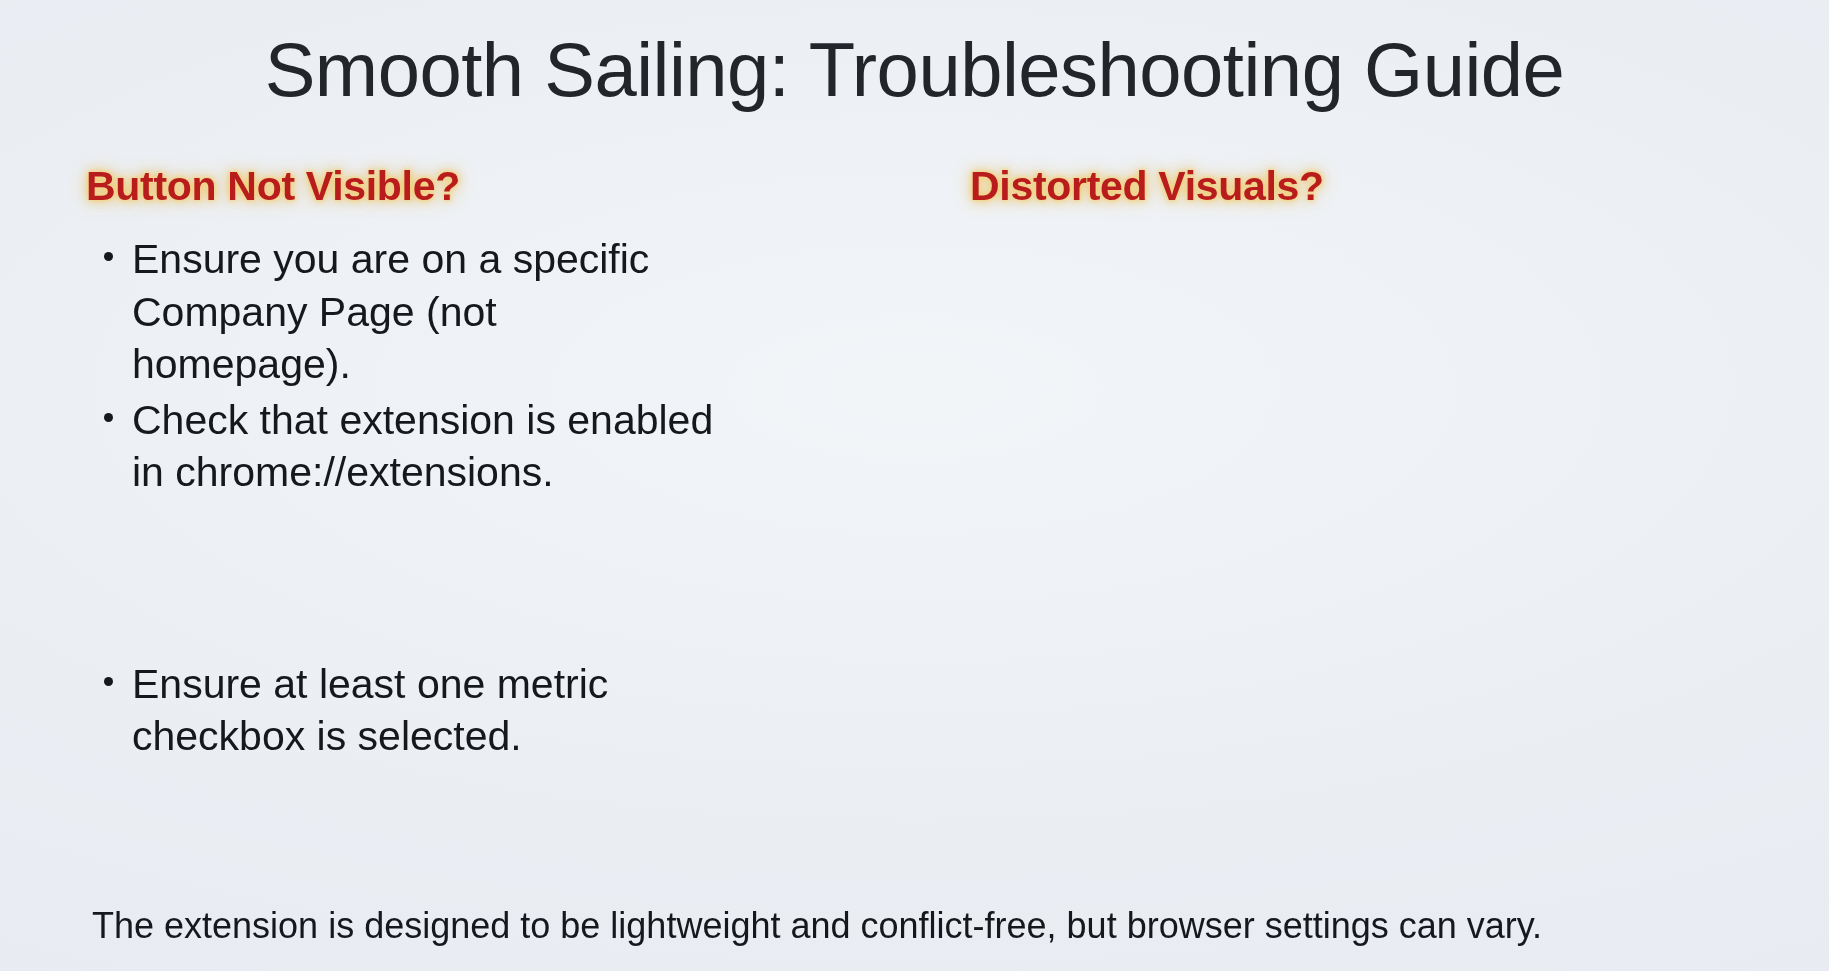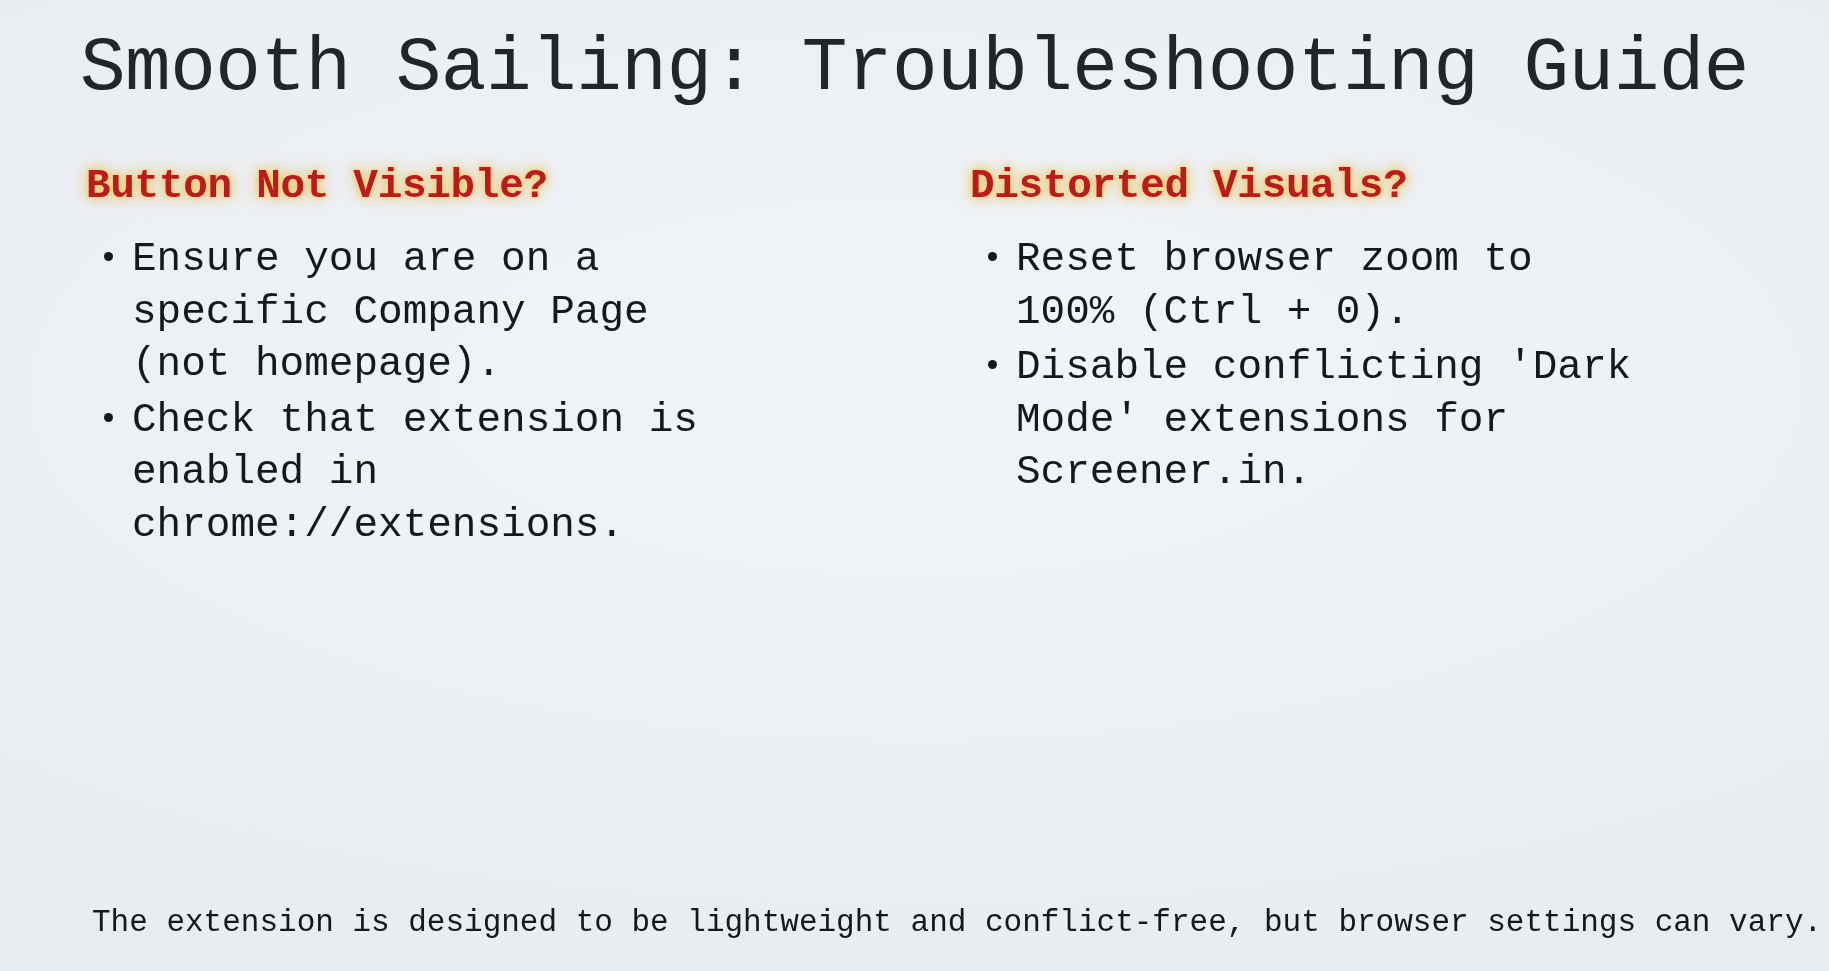--- a/index.html
+++ b/index.html
@@ -16,21 +16,20 @@
       radial-gradient(ellipse 120% 90% at 50% 40%, #f2f5f8 0%, #eaedf2 55%, #e6eaf0 100%);
     color: #1d2125;
     -webkit-font-smoothing: antialiased;
   }
 
   .slide {
     position: relative;
     width: 1829px;
     height: 971px;
     padding: 8px;
-    font-family: Liberation Mono, monospace;
   }
 
   
   .slide-title {
     position: absolute;
     top: 22px;
     left: 0;
     width: 1829px;
     text-align: center;
     font-size: 76px;
@@ -108,21 +107,21 @@
     border-radius: 50%;
     background: #15181c;
   }
 
   
   .slide-footer {
     position: absolute;
     left: 92px;
     top: 903px;
     width: 1680px;
-    font-size: 31px;
+    font-size: 36px;
     line-height: 1.3;
     color: #15181c;
     white-space: nowrap;
   }
 </style>
 </head>
 <body>
 
 <div class="slide">
 
@@ -141,39 +140,35 @@
           </li>
           <li>
             <span class="bullet-dot"></span>
             <span>Check that extension is enabled in chrome://extensions.</span>
           </li>
         </ul>
       </section>
 
       <section class="panel panel-right">
         <h2 class="panel-heading">Distorted Visuals?</h2>
-        <ul class="panel-list">
-          <li>
-            <span class="bullet-dot"></span>
-            <span>Reset browser zoom to 100% (Ctrl + 0).</span>
-          </li>
-          <li>
-            <span class="bullet-dot"></span>
-            <span>Disable conflicting 'Dark Mode' extensions for Screener.in.</span>
-          </li>
-        </ul>
       </section>
 
     </div>
 
     <div class="panel-spacer"></div>
 
     <div class="panel-row">
 
       <section class="panel panel-left">
+        <ul class="panel-list">
+          <li>
+            <span class="bullet-dot"></span>
+            <span>Ensure at least one metric checkbox is selected.</span>
+          </li>
+        </ul>
       </section>
 
       <section class="panel panel-right"></section>
 
     </div>
 
   </div>
 
   <p class="slide-footer">The extension is designed to be lightweight and conflict-free, but browser settings can vary.</p>
 

